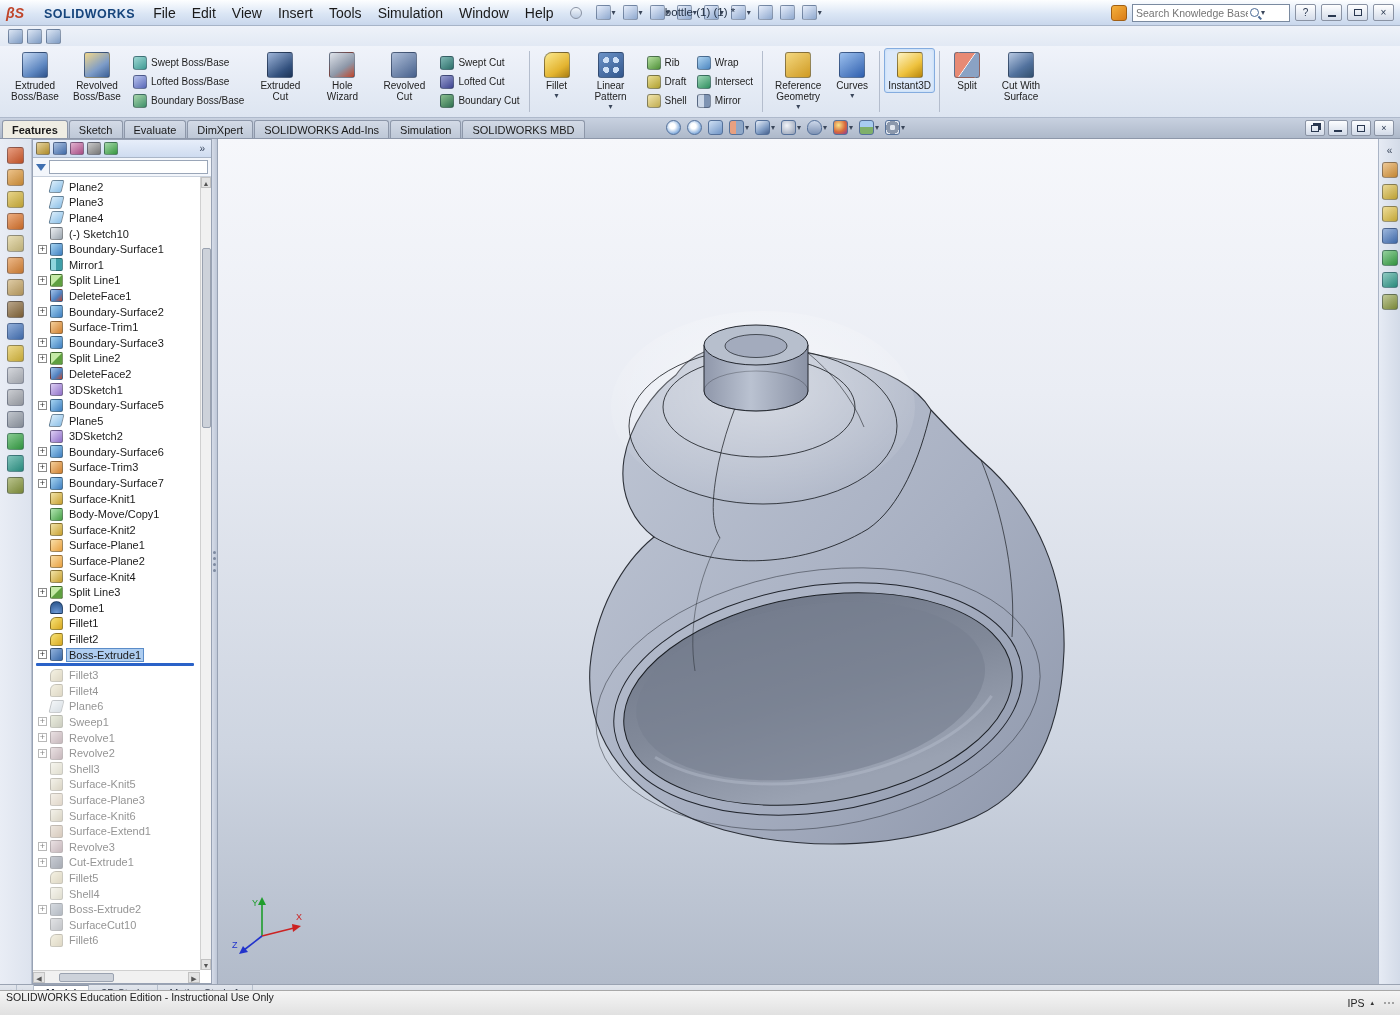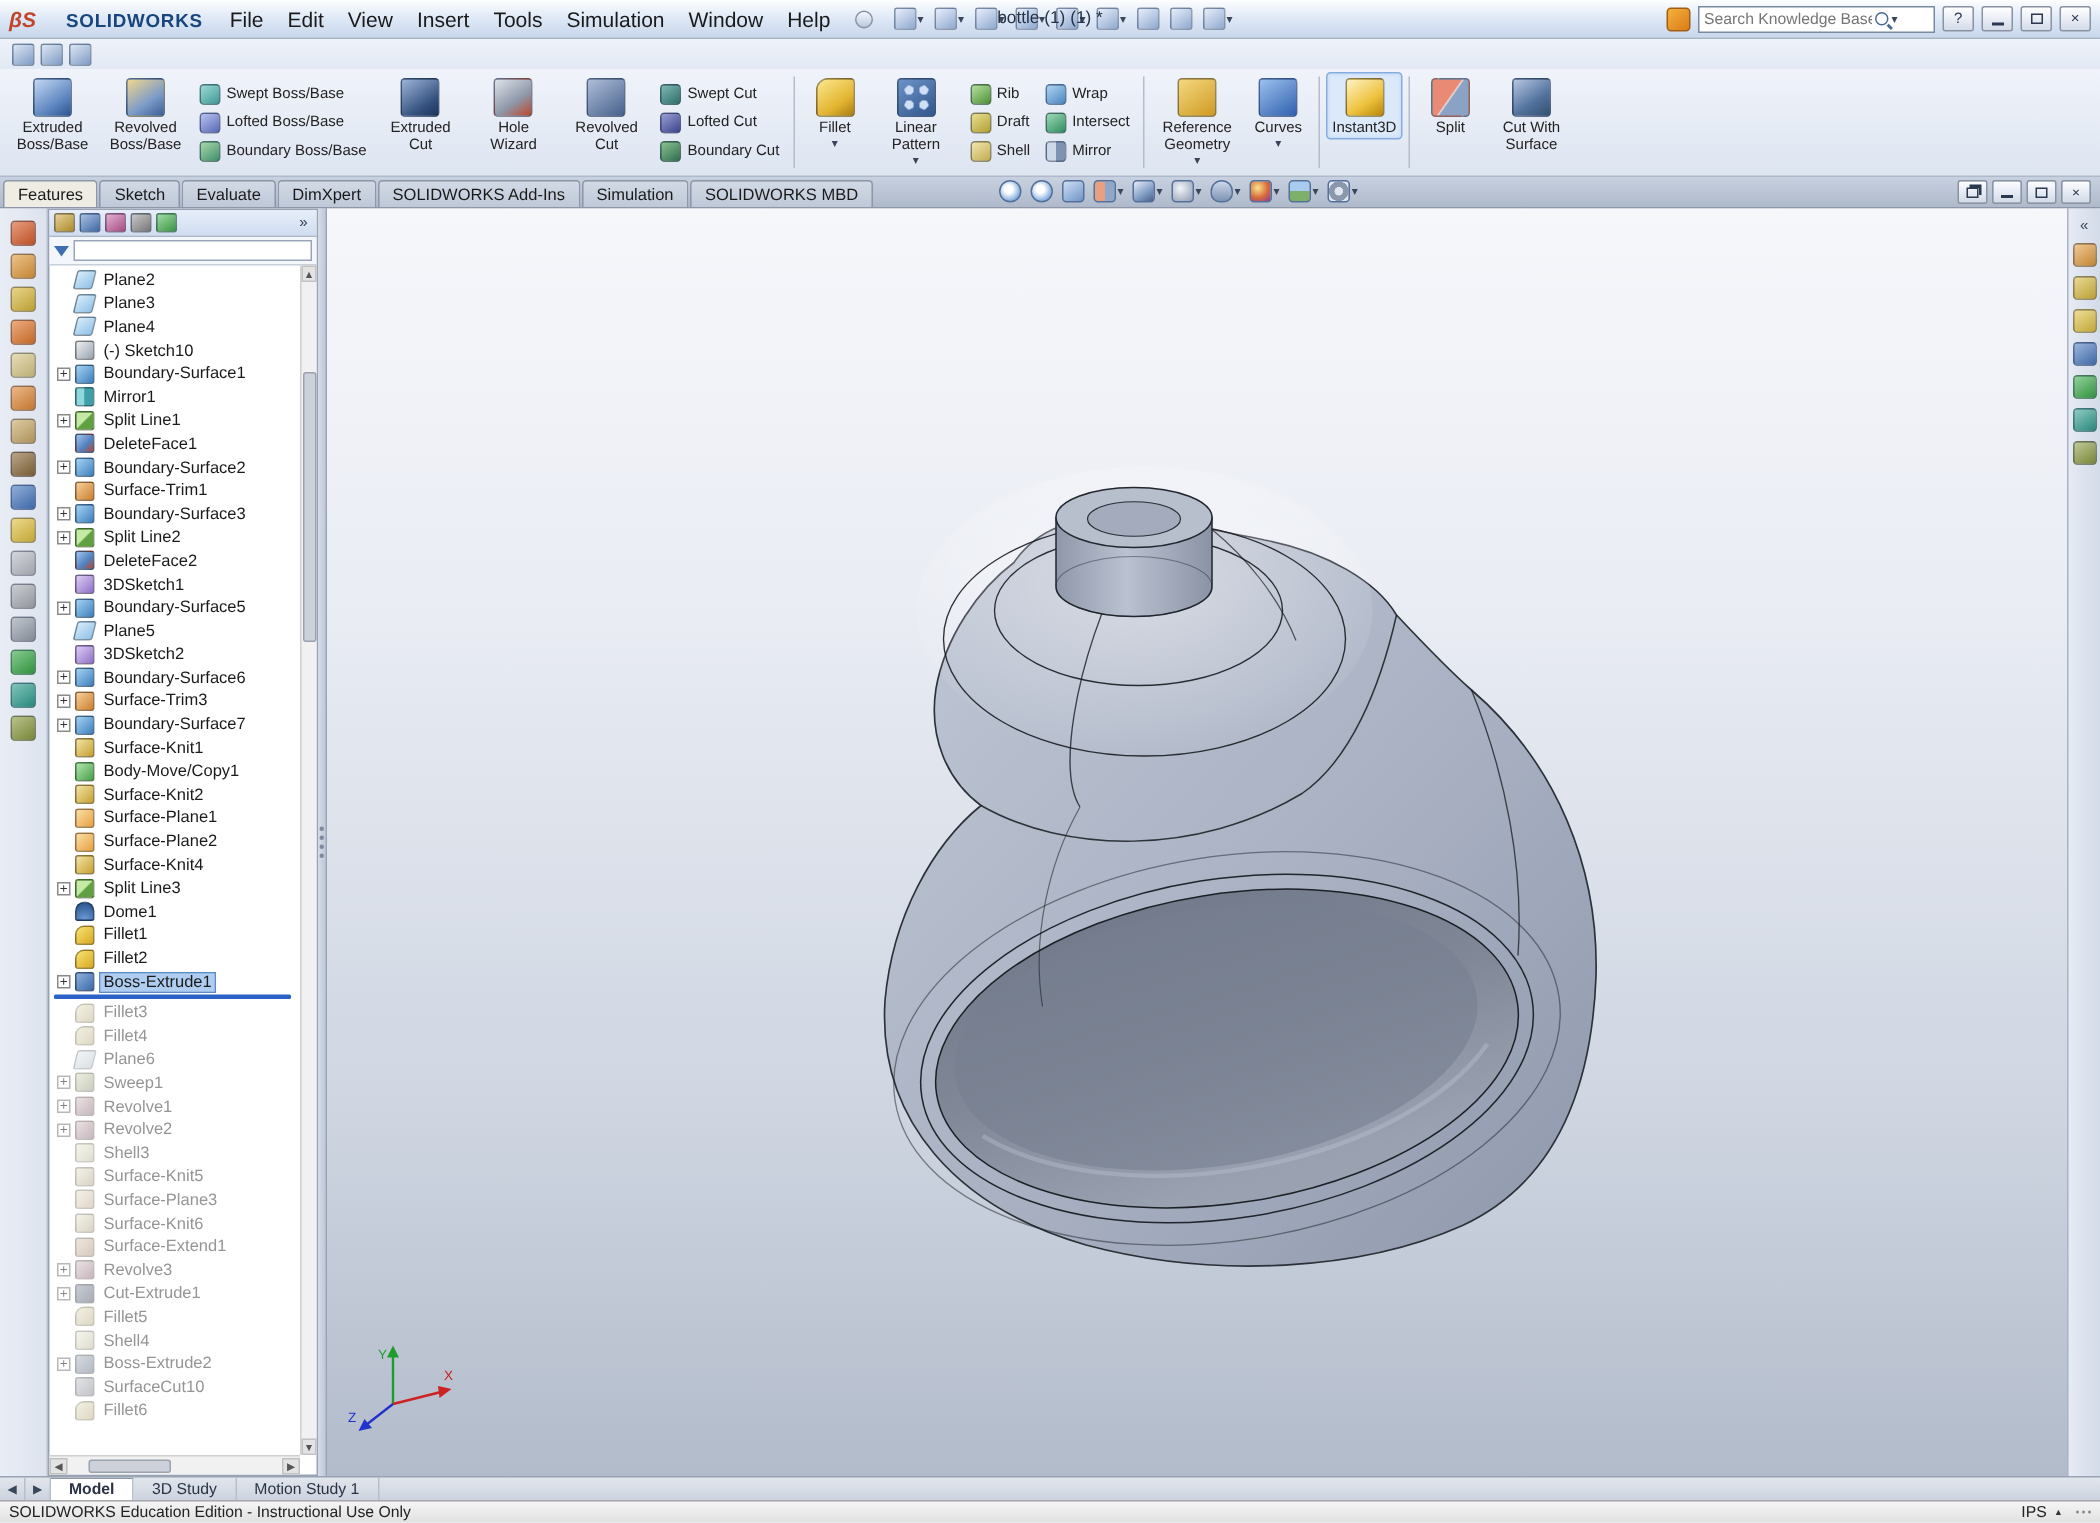--- a/index.html
+++ b/index.html
@@ -65,21 +65,21 @@
   .ri-mirror{background:linear-gradient(90deg,#cdd8e8 50%,#7e93b2 50%)}
   .ri-reference-geometry{background:linear-gradient(145deg,#f4d880,#cf9a22)}
   .ri-curves{background:linear-gradient(145deg,#9cc0ee,#2f5fae)}
   .ri-instant3d{background:linear-gradient(145deg,#fdf3c4,#eec23e 60%,#b8860b)}
   .ri-split{background:linear-gradient(125deg,#e88a74 48%,#fff 50%,#8aa2c4 52%)}
   .ri-cut-with-surface{background:linear-gradient(145deg,#b7c8e2,#52729e 60%,#32506f)}
 
   
   #tabstrip{position:absolute;left:0;top:118px;width:100%;height:21px;background:linear-gradient(#c8d1e0,#aeb9ca);border-bottom:1px solid #8d97a9;display:flex;align-items:flex-end;padding-left:2px}
   .ctab{padding:3px 9px 2px;font-size:11px;border:1px solid #8d97a9;border-bottom:none;background:linear-gradient(#d3dae6,#bec8d7);margin-right:1px;border-radius:3px 3px 0 0;white-space:nowrap}
-  .ctab.active{background:#efede3;font-weight:normal}
+  .ctab.active{background:#efede3;font-weight:bold}
   #headsup-toolbar{position:absolute;left:664px;top:1px;display:flex;align-items:center;gap:2px}
   .hbtn{display:flex;align-items:center;gap:1px;padding:1px 2px;border-radius:2px}
   .hico{width:15px;height:15px;border-radius:3px;border:1px solid #55719a}
   .hi-zoom-to-fit,.hi-zoom-to-area{background:radial-gradient(circle at 42% 40%,#fff 25%,#86aede 70%);border-radius:50%}
   .hi-previous-view{background:linear-gradient(145deg,#cfe0f4,#6f94c6)}
   .hi-section-view{background:linear-gradient(90deg,#e8a080 50%,#8fa8c8 50%)}
   .hi-view-orientation{background:linear-gradient(145deg,#e8eef8,#7f9cc4 60%,#46608c)}
   .hi-display-style{background:radial-gradient(circle at 38% 35%,#f2f5fa,#8e9ab0)}
   .hi-hide-show-items{background:linear-gradient(#cdd8ea,#7d92b4);border-radius:50% 50% 40% 40%}
   .hi-edit-appearance{background:radial-gradient(circle at 35% 32%,#f8e48a,#d86a3a 55%,#8a3a9a)}
@@ -153,21 +153,21 @@
   #taskpane-chevron{font-size:10px;color:#3a465a}
   .rtico{width:16px;height:16px;border-radius:3px;border:1px solid rgba(60,70,95,.45)}
 
   
   #bottomtabs{position:absolute;left:0;bottom:15px;width:100%;height:16px;background:linear-gradient(#e2e6ed,#ccd3de);border-top:1px solid #9aa3b2;display:flex;align-items:stretch;font-size:10.5px}
   .btnav{width:17px;display:flex;align-items:center;justify-content:center;color:#3a465a;border-right:1px solid #b6bfcc;font-size:8px}
   .btab{padding:1px 12px;display:flex;align-items:center;border-right:1px solid #b6bfcc;background:transparent;color:#2a3344}
   .btab.active{background:#ffffff;font-weight:bold;border-top:1px solid #8d97a9}
 
   
-  #statusbar{position:absolute;left:0;bottom:0;width:100%;height:15px;background:linear-gradient(#f5f5f5,#e1e1e1);border-top:1px solid #a8a8a8;display:flex;align-items:center;font-size:10.5px;color:#222;padding:0 6px}
+  #statusbar{position:absolute;left:0;bottom:0;width:100%;height:25px;background:linear-gradient(#f5f5f5,#e1e1e1);border-top:1px solid #a8a8a8;display:flex;font-size:10.5px;color:#222;padding:0 6px}
   #status-right{margin-left:auto;display:flex;align-items:center;gap:6px}
   #units-caret{font-size:7px;color:#333}
   #grip{display:flex;gap:2px;margin-left:4px}
   #grip i{width:2px;height:2px;background:#8a8a8a;display:block;border-radius:50%}
 </style>
 </head>
 <body>
 
 <div id="app">
 

